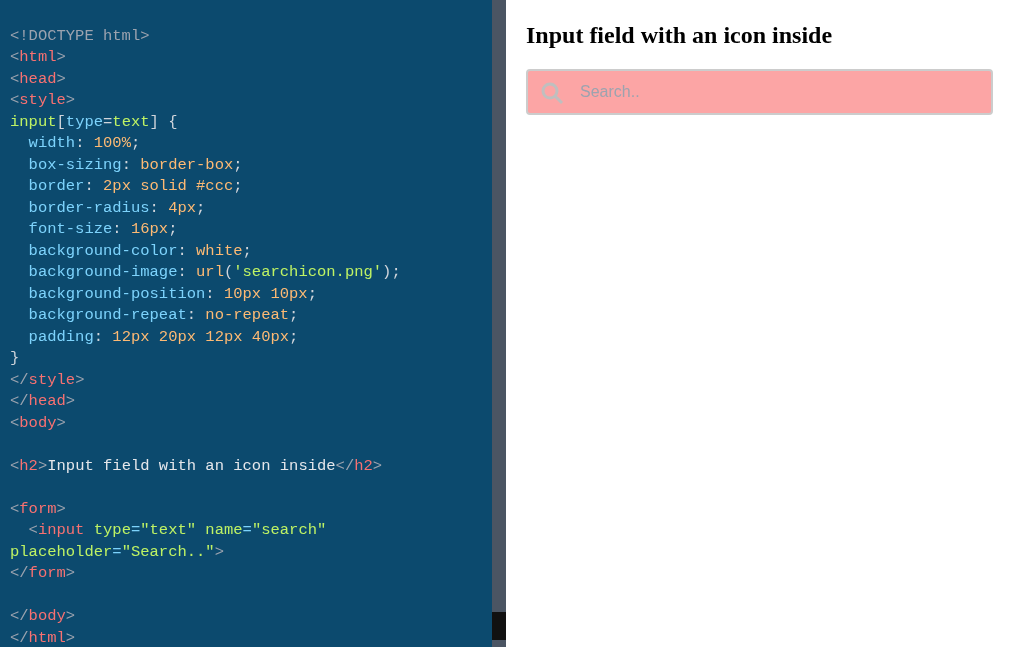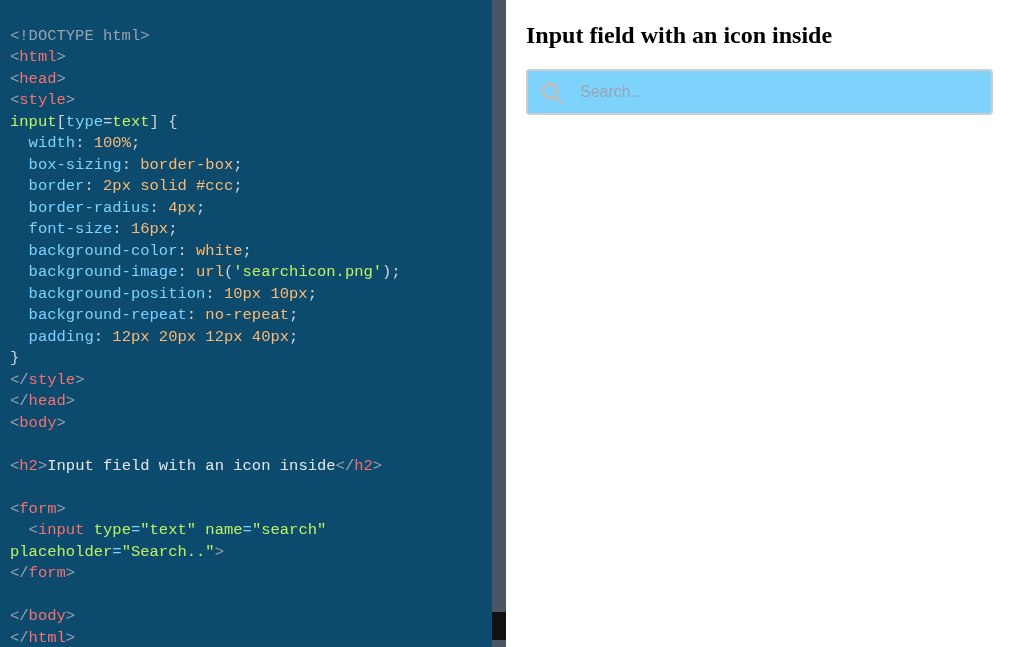--- a/index.html
+++ b/index.html
@@ -52,21 +52,21 @@
 }
 .search-wrap {
   position: relative;
 }
 .search-wrap input[type=text] {
   width: 100%;
   box-sizing: border-box;
   border: 2px solid #ccc;
   border-radius: 4px;
   font-size: 16px;
-  background-color: #7dd3fc;
+  background-color: #fca5a5;
   padding: 12px 20px 12px 52px;
   font-family: Arial, sans-serif;
   color: #555;
 }
 .search-wrap input[type=text]::placeholder { color: #9ca3af; }
 .search-icon {
   position: absolute;
   left: 14px;
   top: 12px;
   width: 24px;

